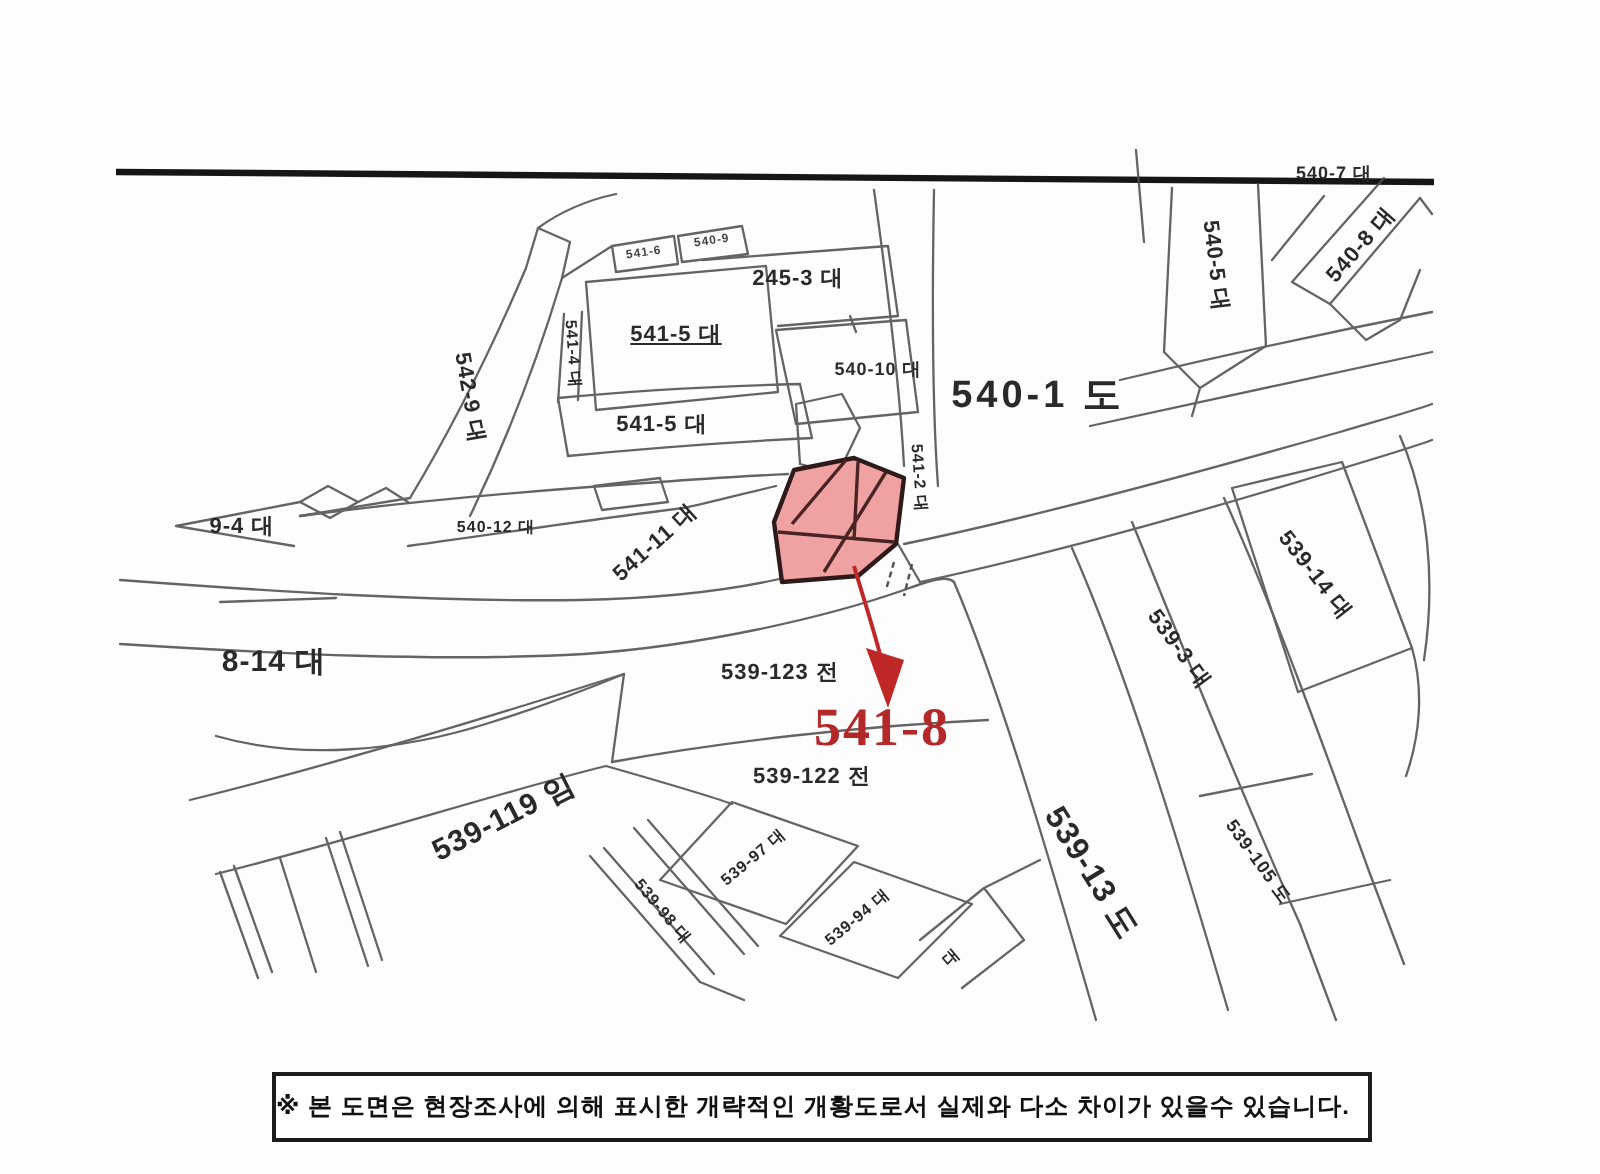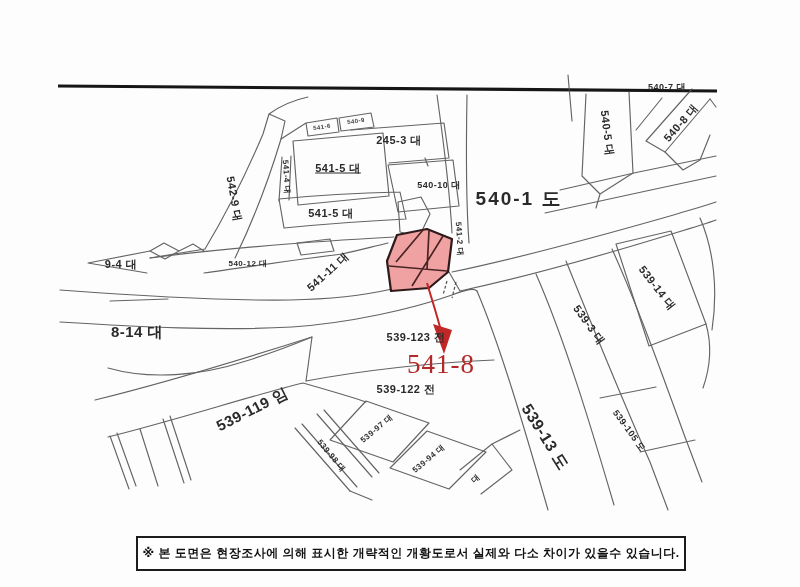--- a/index.html
+++ b/index.html
@@ -11,27 +11,27 @@
   .lbl{
     position:absolute;white-space:nowrap;font-weight:bold;color:#2a2a2a;
     transform:translate(-50%,-50%);line-height:1;letter-spacing:0.5px;
   }
   .lbl.big{font-size:19px;letter-spacing:2px;margin-top:48px;}
   .lbl.med{font-size:11px;}
   .lbl.sm{font-size:9px;}
   .lbl.xs{font-size:8px;}
   .lbl.xxs{font-size:6px;color:#444;}
   .lbl.red{
-    color:#b32828;font-size:27px;font-weight:normal;letter-spacing:1px;
+    color:#b32828;font-size:27px;font-weight:bold;letter-spacing:1px;
     font-family:"Liberation Serif","DejaVu Serif",serif;
   }
   .notebox{
     position:absolute;left:136px;top:536px;width:546px;height:31px;
     border:2px solid #1c1c1c;background:#fff;
-    display:flex;align-items:center;justify-content:center;
+    display:flex;align-items:center;justify-content:flex-start;
     font-size:12px;font-weight:bold;letter-spacing:0.5px;color:#111;
   }
 </style>
 </head>
 <body>
 
 <div class="page">
 
   <svg class="maplayer" width="800" height="587" viewBox="0 0 800 587">
 
@@ -121,21 +121,21 @@
   <span class="lbl med" style="left:399px;top:140px;">245-3 대</span>
   <span class="lbl med" style="left:338px;top:168px;text-decoration:underline;">541-5 대</span>
   <span class="lbl sm" style="left:423px;top:185px;padding-left:32px;">540-10 대</span>
   <span class="lbl med" style="left:331px;top:213px;">541-5 대</span>
   <span class="lbl med" style="left:234px;top:199px;transform:translate(-50%,-50%) rotate(80deg);">542-9 대</span>
   <span class="lbl xs" style="left:286px;top:177px;transform:translate(-50%,-50%) rotate(86deg);">541-4 대</span>
   <span class="lbl med" style="left:121px;top:264px;">9-4 대</span>
   <span class="lbl xs" style="left:248px;top:264px;">540-12 대</span>
   <span class="lbl med" style="left:328px;top:272px;transform:translate(-50%,-50%) rotate(-42deg);">541-11 대</span>
   <span class="lbl xs" style="left:459px;top:239px;transform:translate(-50%,-50%) rotate(86deg);">541-2 대</span>
-  <span class="lbl sm" style="left:416px;top:337px;font-size:11px;">539-123 전</span>
+  <span class="lbl sm" style="left:390px;top:337px;font-size:11px;">539-123 전</span>
   <span class="lbl red" style="left:441px;top:364px;">541-8</span>
   <span class="lbl sm" style="left:406px;top:379px;font-size:11px;margin-top:10px;">539-122 전</span>
   <span class="lbl" style="left:137px;top:331px;font-size:15px;">8-14 대</span>
   <span class="lbl" style="left:252px;top:409px;font-size:15px;transform:translate(-50%,-50%) rotate(-27deg);">539-119 임</span>
   <span class="lbl med" style="left:657px;top:288px;transform:translate(-50%,-50%) rotate(52deg);">539-14 대</span>
   <span class="lbl med" style="left:589px;top:325px;transform:translate(-50%,-50%) rotate(54deg);">539-3 대</span>
   <span class="lbl sm" style="left:629px;top:431px;transform:translate(-50%,-50%) rotate(54deg);">539-105 도</span>
   <span class="lbl" style="left:545px;top:437px;font-size:16px;transform:translate(-50%,-50%) rotate(58deg);">539-13 도</span>
   <span class="lbl xs" style="left:331px;top:456px;transform:translate(-50%,-50%) rotate(50deg);">539-98 대</span>
   <span class="lbl xs" style="left:377px;top:429px;transform:translate(-50%,-50%) rotate(-40deg);">539-97 대</span>

